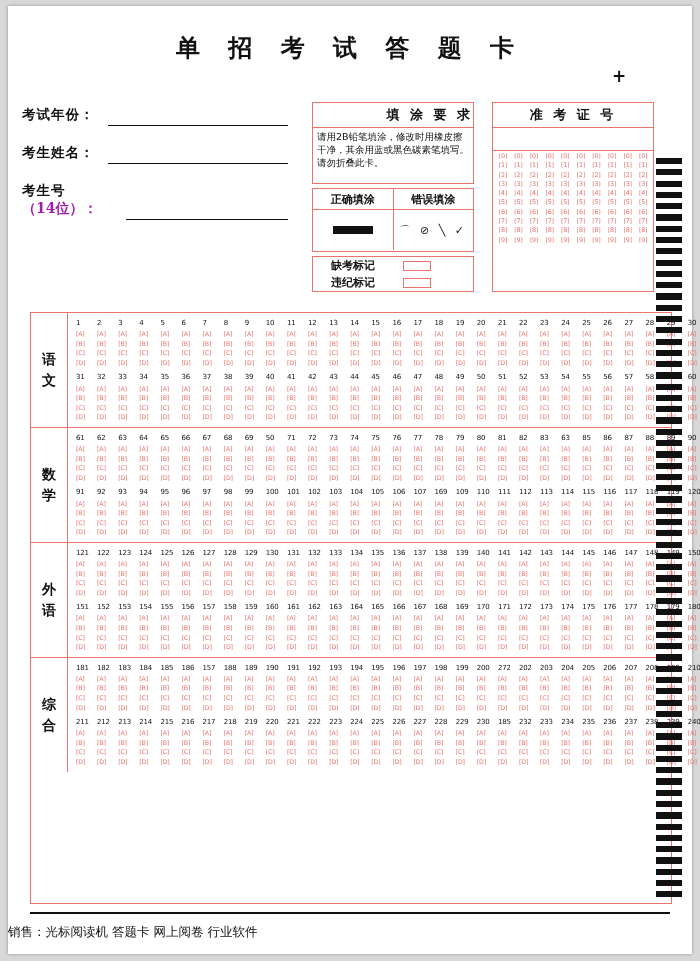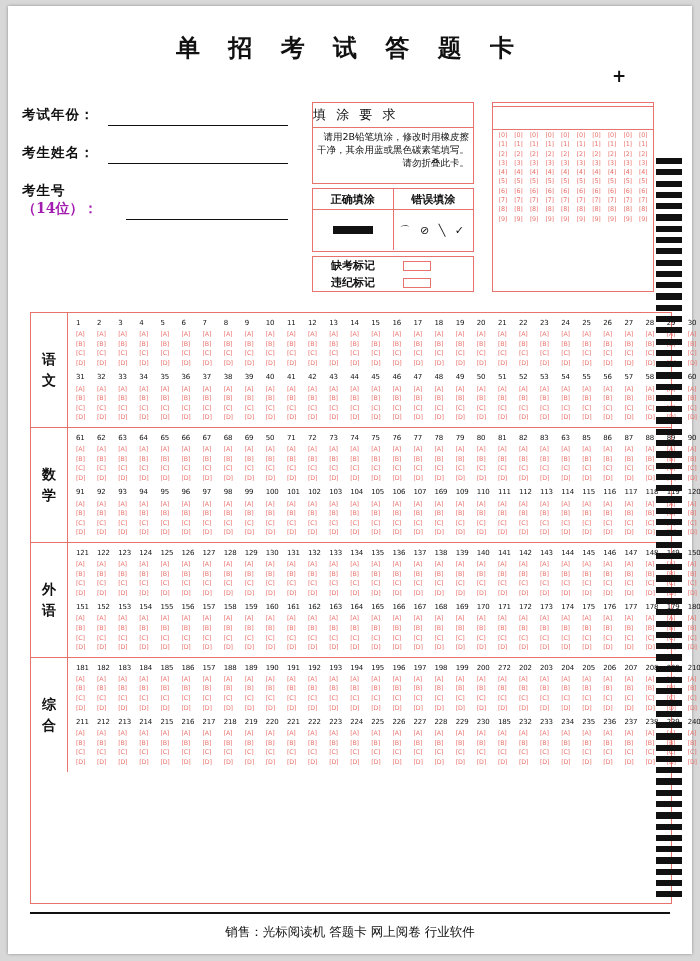--- a/index.html
+++ b/index.html
@@ -41,29 +41,28 @@
     position:absolute;left:0;top:18px;
     font-family:"DejaVu Serif","Liberation Serif",serif;
     font-size:14px;font-weight:bold;color:#a21caf;
   }
   
   .req-box{
     position:absolute;left:304px;top:96px;width:160px;height:80px;
     border:1.4px solid #e8736d;
   }
   .req-title{
-    text-align:left;font-family:"DejaVu Serif","Liberation Serif",serif;
-    font-size:13px;font-weight:normal;color:#111;letter-spacing:3px;
+    text-align:right;font-family:"DejaVu Serif","Liberation Serif",serif;
+    font-size:13px;font-weight:bold;color:#111;letter-spacing:3px;
     padding-top:3px;
   }
   .req-hr{height:1px;background:#e8736d;margin-top:3px;}
   .req-text{
     font-size:9.5px;line-height:1.35;color:#111;padding:3px 4px 0 4px;
     font-family:"DejaVu Sans","Liberation Sans",sans-serif;
-    text-align:right;
   }
   .mark-box{
     position:absolute;left:304px;top:182px;width:160px;height:62px;
     border:1.4px solid #e8736d;
   }
   .mark-head{display:flex;height:20px;}
   .mark-head > div{
     flex:1;text-align:center;font-size:11px;font-weight:bold;color:#111;
     font-family:"DejaVu Serif","Liberation Serif",serif;padding-top:3px;
   }
@@ -135,21 +134,21 @@
   .qnum{
     color:#111;font-size:7px;font-weight:normal;line-height:1.6;
     font-family:"DejaVu Sans","Liberation Sans",sans-serif;
   }
   .blockgap{height:5px;}
   
   .foot-hr{
     position:absolute;left:22px;top:906px;width:640px;height:2px;background:#111;
   }
   .footer{
-    position:absolute;left:0;top:918px;width:100%;text-align:center;
+    position:absolute;left:0;top:918px;width:100%;text-align:left;
     font-family:"DejaVu Serif","Liberation Serif",serif;
     font-size:12.5px;color:#111;
   }
   
   .timing{position:absolute;right:10px;top:152px;width:26px;}
   .tmark{height:6.2px;background:#111;margin-bottom:5.1px;}
 </style>
 </head>
 <body>
 
@@ -200,20 +199,21 @@
       <span>缺考标记</span>
       <span class="bracket"></span>
     </div>
     <div class="absent-row">
       <span>违纪标记</span>
       <span class="bracket"></span>
     </div>
   </div>
 
   <div class="ticket">
+    <div class="ticket-title">准 考 证 号</div>
     <div class="ticket-hr"></div>
     <div class="ticket-blank"></div>
     <div class="ticket-grid" id="ticket-grid">
         <div class="tcol">
           <div class="tcell">[0]</div>
           <div class="tcell">[1]</div>
           <div class="tcell">[2]</div>
           <div class="tcell">[3]</div>
           <div class="tcell">[4]</div>
           <div class="tcell">[5]</div>

